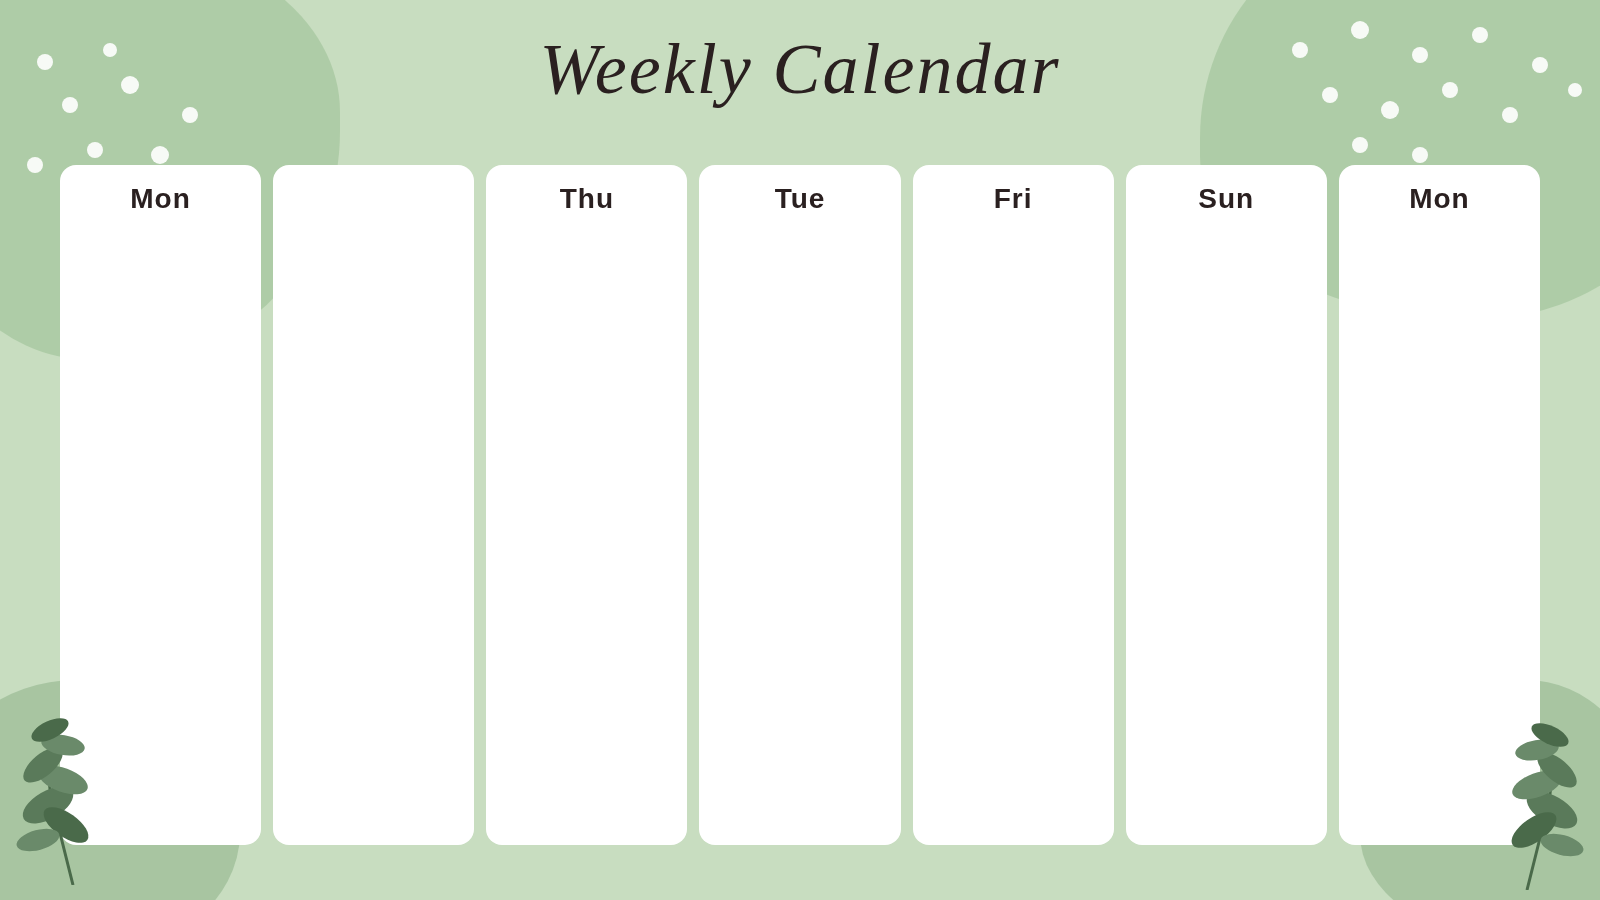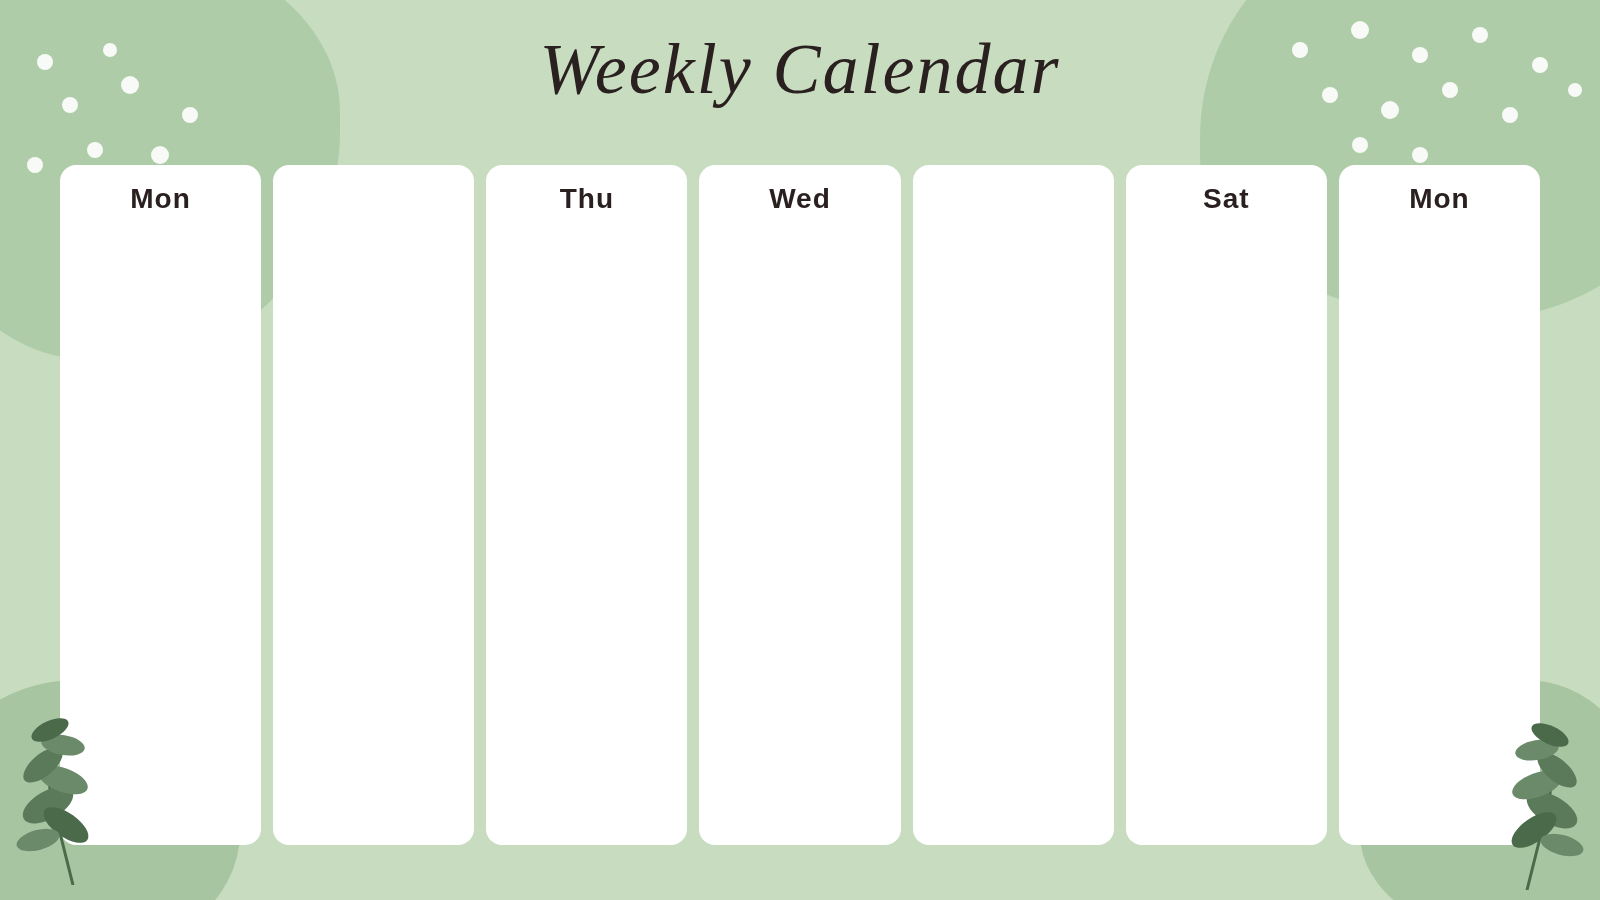--- a/index.html
+++ b/index.html
@@ -173,28 +173,29 @@
       <div class="day-body"></div>
     </div>
     <div class="day-column">
       <div class="day-body"></div>
     </div>
     <div class="day-column">
       <div class="day-header">Thu</div>
       <div class="day-body"></div>
     </div>
     <div class="day-column">
-      <div class="day-header">Wed</div>
-      <div class="day-body"></div>
-    </div>
-    <div class="day-column">
-      <div class="day-body"></div>
-    </div>
-    <div class="day-column">
-      <div class="day-header">Sat</div>
+      <div class="day-header">Tue</div>
+      <div class="day-body"></div>
+    </div>
+    <div class="day-column">
+      <div class="day-header">Fri</div>
+      <div class="day-body"></div>
+    </div>
+    <div class="day-column">
+      <div class="day-header">Sun</div>
       <div class="day-body"></div>
     </div>
     <div class="day-column">
       <div class="day-header">Mon</div>
       <div class="day-body"></div>
     </div>
   </div>
 
 <svg class="leaf-svg" style="position:absolute;bottom:15px;left:8px;width:130px;height:200px;">
 

